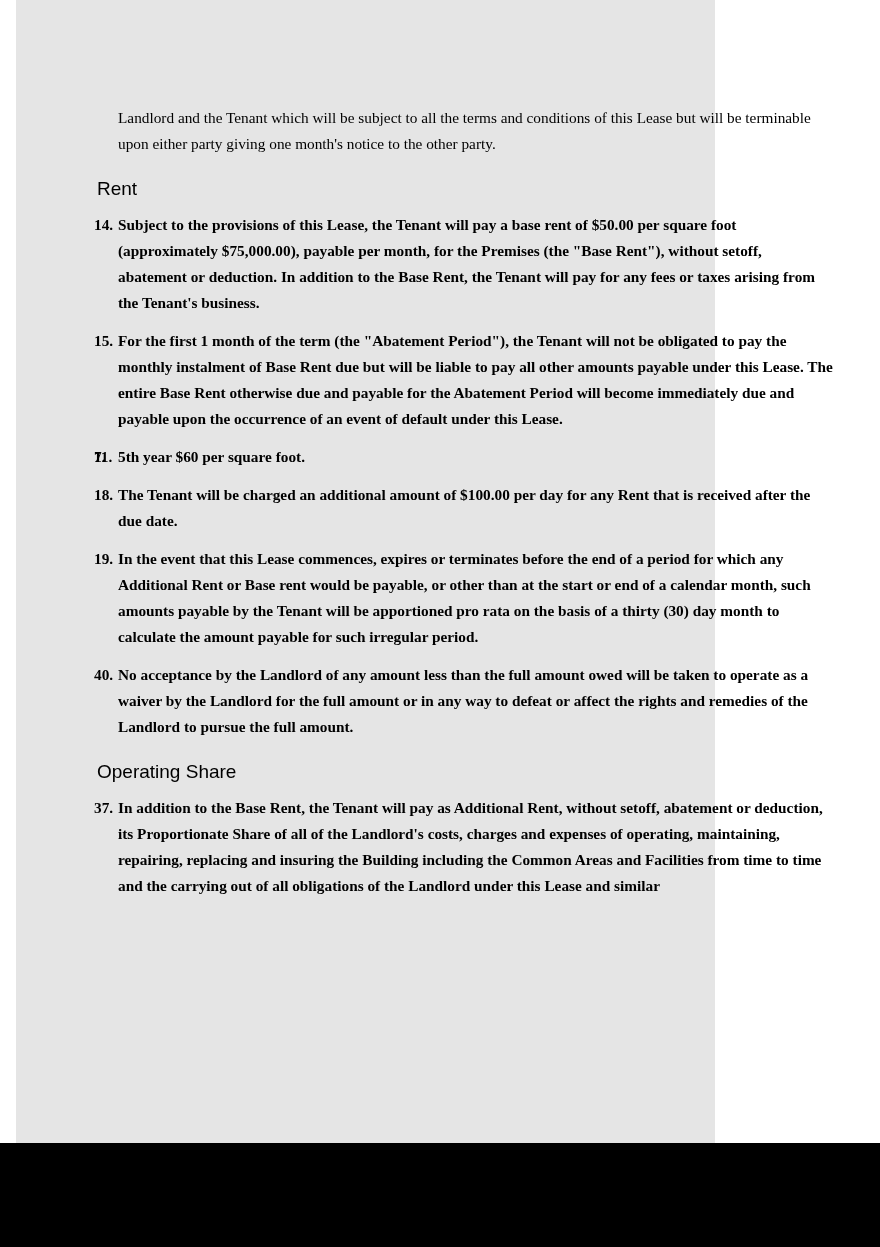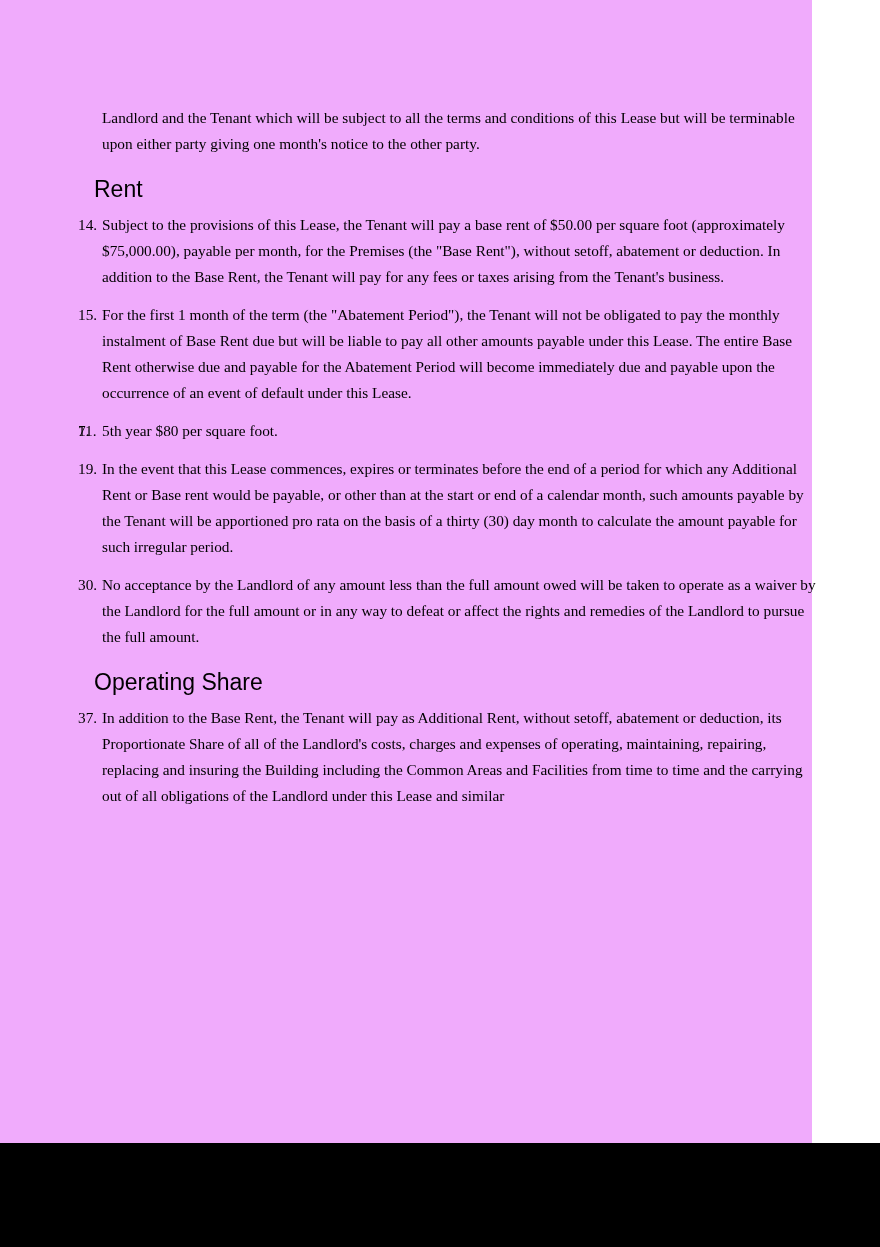--- a/index.html
+++ b/index.html
@@ -10,61 +10,62 @@
   body {
     width: 880px;
     height: 1247px;
     position: relative;
     overflow: hidden;
     font-family: "Liberation Serif", serif;
     color: #000000;
   }
   .page {
     position: absolute;
-    left: 0;
+    left: 16px;
     top: 0;
-    width: 812px;
+    width: 699px;
     height: 1143px;
-    background: #f0abfc;
+    background: #e5e5e5;
     box-sizing: border-box;
   }
   .content {
     position: absolute;
     left: 78px;
     top: 105px;
     width: 740px;
   }
   .para-continued {
     font-family: "Liberation Serif", serif;
     font-size: 15.3px;
     line-height: 26px;
     text-align: left;
     margin: 0 0 0 24px;
     width: 712px;
   }
   .section-heading {
     font-family: "Liberation Sans", sans-serif;
-    font-size: 23px;
+    font-size: 19px;
     font-weight: 400;
     line-height: 26px;
-    margin: 19px 0 8px 16px;
+    margin: 19px 0 8px 3px;
     padding-left: 0px;
   }
   ol.clauses {
     list-style: none;
     margin: 0;
     padding: 0;
   }
   ol.clauses li {
     position: relative;
     font-size: 15.3px;
     line-height: 26px;
     margin: 10px 0 12px 0;
     padding-left: 24px;
     width: 716px;
+    font-weight: bold;
   }
   ol.clauses li .num {
     position: absolute;
     left: 0;
     top: 0;
     width: 21px;
     text-align: left;
     font-size: 15.3px;
   }
   .sub-line {
@@ -96,28 +97,32 @@
       </li>
       <li>
         <span class="num">15.</span>
         <span>For the first 1 month of the term (the "Abatement Period"), the Tenant will not be obligated to pay the monthly instalment of Base Rent due but will be liable to pay all other amounts payable under this Lease. The entire Base Rent otherwise due and payable for the Abatement Period will become immediately due and payable upon the occurrence of an event of default under this Lease.</span>
       </li>
       <li>
         <span class="num">11.</span>
       </li>
       <li>
         <span class="num">7.</span>
-        <span class="sub-line">5th year $80 per square foot.</span>
+        <span class="sub-line">5th year $60 per square foot.</span>
+      </li>
+      <li>
+        <span class="num">18.</span>
+        <span>The Tenant will be charged an additional amount of $100.00 per day for any Rent that is received after the due date.</span>
       </li>
       <li>
         <span class="num">19.</span>
         <span>In the event that this Lease commences, expires or terminates before the end of a period for which any Additional Rent or Base rent would be payable, or other than at the start or end of a calendar month, such amounts payable by the Tenant will be apportioned pro rata on the basis of a thirty (30) day month to calculate the amount payable for such irregular period.</span>
       </li>
       <li>
-        <span class="num">30.</span>
+        <span class="num">40.</span>
         <span>No acceptance by the Landlord of any amount less than the full amount owed will be taken to operate as a waiver by the Landlord for the full amount or in any way to defeat or affect the rights and remedies of the Landlord to pursue the full amount.</span>
       </li>
     </ol>
 
     <h2 class="section-heading">Operating Share</h2>
 
     <ol class="clauses">
       <li>
         <span class="num">37.</span>
         <span>In addition to the Base Rent, the Tenant will pay as Additional Rent, without setoff, abatement or deduction, its Proportionate Share of all of the Landlord's costs, charges and expenses of operating, maintaining, repairing, replacing and insuring the Building including the Common Areas and Facilities from time to time and the carrying out of all obligations of the Landlord under this Lease and similar</span>

